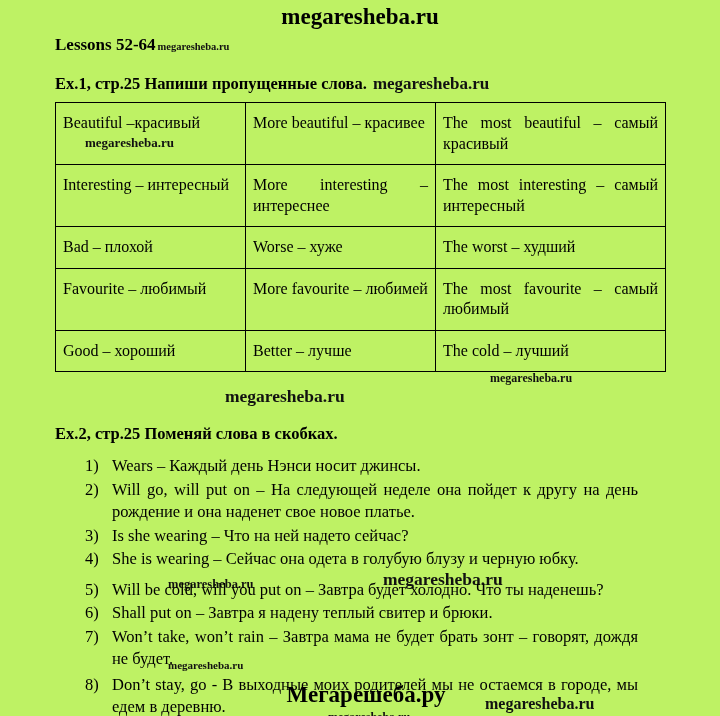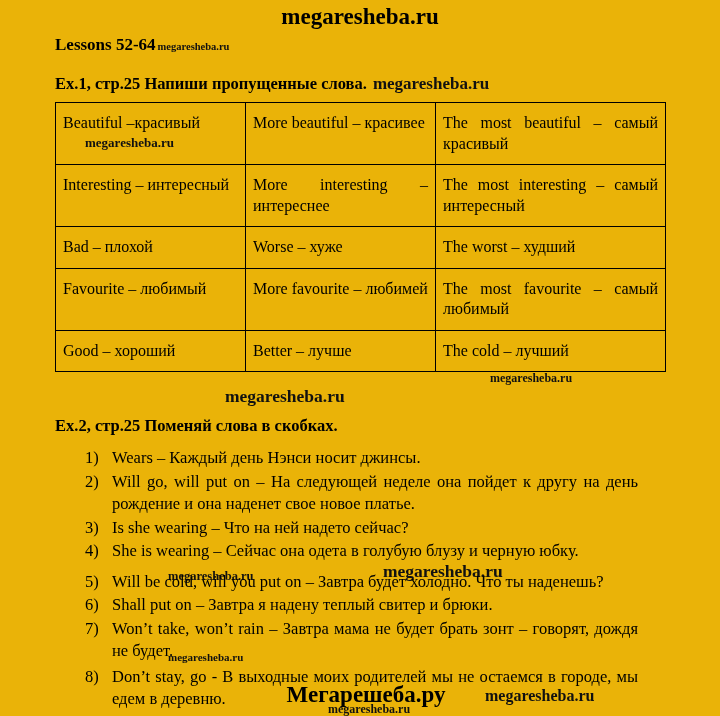--- a/index.html
+++ b/index.html
@@ -1,20 +1,20 @@
 <!DOCTYPE html>
 <html><head>
 <meta charset="utf-8">
 <style>
   * { margin:0; padding:0; box-sizing:border-box; }
   html,body { background:#ffffff; }
   .page {
     position:relative;
     width:720px; height:716px;
-    background:#eab308;
+    background:#bef264;
     color:#000;
     font-family:"Liberation Serif","DejaVu Serif",serif;
     overflow:hidden;
   }
   .wm { font-weight:bold; white-space:nowrap; color:#111; }
 
   .site-title {
     padding-top:4px;
     text-align:center;
     font-size:23px;
@@ -48,21 +48,21 @@
     padding:10px 7px;
     vertical-align:top;
     text-align:justify;
     line-height:20.5px;
   }
   .wm-cell { display:block; font-size:13px; line-height:18px; margin-left:22px; text-align:left; }
 
   .wm-after-table { display:block; margin:0 0 0 490px; font-size:12px; line-height:13px; }
   .wm-before-ex2 { display:block; margin:1px 0 0 225px; font-size:17.5px; line-height:21px; }
   .ex2 {
-    margin:8px 0 0 55px;
+    margin:16px 0 0 55px;
     font-size:16.5px;
     font-weight:bold;
     line-height:22px;
   }
 
   .answers {
     margin:10px 0 0 85px;
     width:553px;
     font-size:16.5px;
   }

